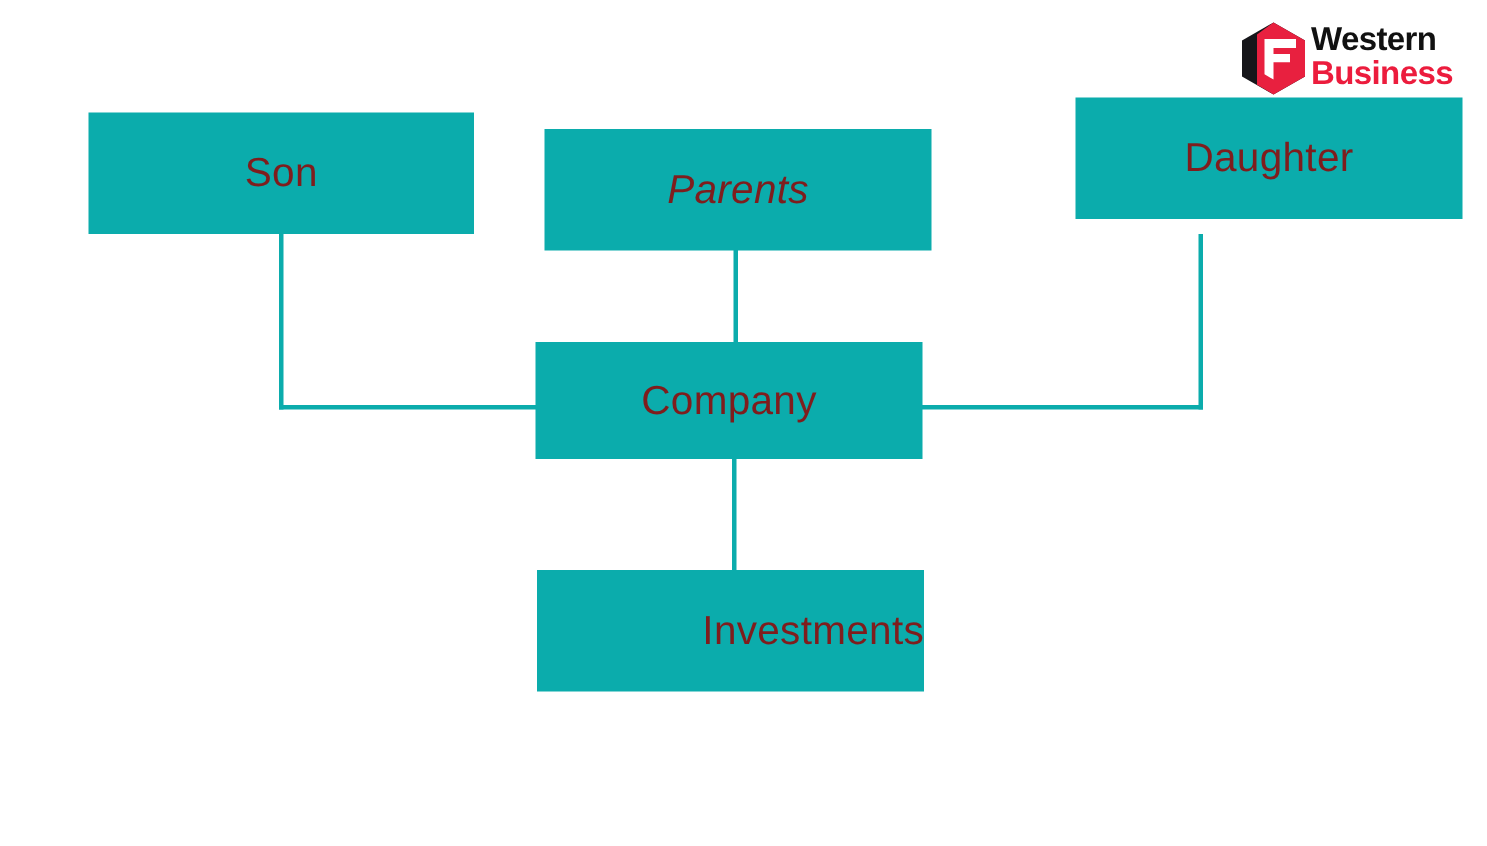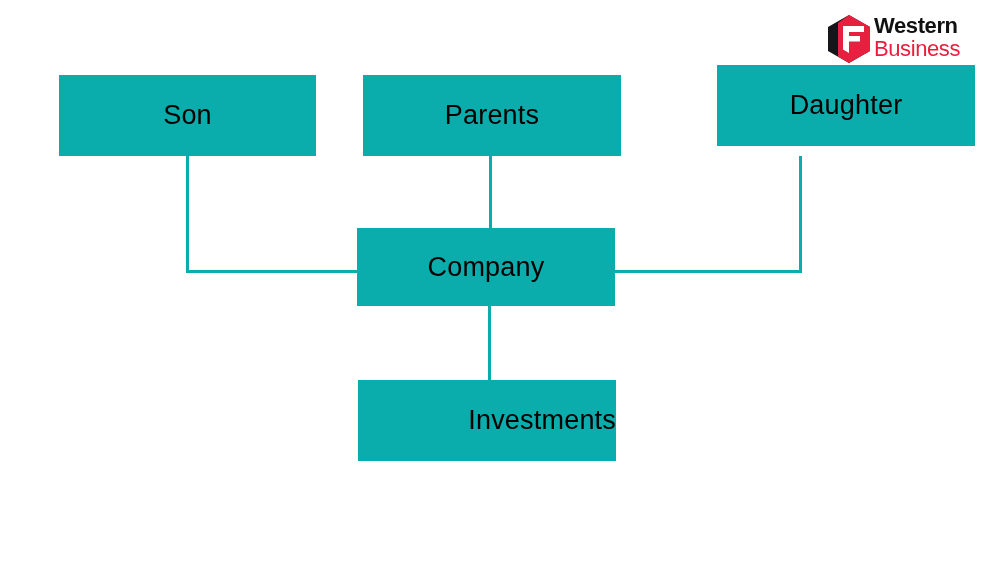--- a/index.html
+++ b/index.html
@@ -52,47 +52,47 @@
     color: #111111;
     letter-spacing: -0.4px;
     line-height: 24px;
     white-space: nowrap;
   }
   .logo-line2 {
     position: absolute;
     left: 0;
     top: 23px;
     font-size: 22px;
-    font-weight: normal;
+    font-weight: bold;
     color: #ec1c3d;
     letter-spacing: -0.4px;
     line-height: 24px;
     white-space: nowrap;
   }
 
   
   .node {
     position: absolute;
     background: #0bacac;
     display: flex;
     align-items: center;
     justify-content: center;
     box-sizing: border-box;
   }
   .node-label {
-    color: #000000;
+    color: #7f1d1d;
     font-size: 27px;
     font-weight: 300;
     letter-spacing: 0.2px;
     line-height: 1;
     white-space: nowrap;
   }
 
   #node-son       { left: 59px;  top: 75px;  width: 257px; height: 81px; }
-  #node-parents   { left: 363px; top: 75px;  width: 258px; height: 81px; }
+  #node-parents   { left: 363px; top: 86px;  width: 258px; height: 81px; font-style: italic; }
   #node-daughter  { left: 669px; top: 65px;  width: 258px; height: 81px; margin-left: 48px; }
   #node-company   { left: 357px; top: 228px; width: 258px; height: 78px; text-align: center; }
   #node-investments { left: 358px; top: 380px; width: 258px; height: 81px; justify-content: flex-end; }
 
   
   .conn {
     position: absolute;
     background: #0bacac;
   }
   .conn-v { width: 3px; }

